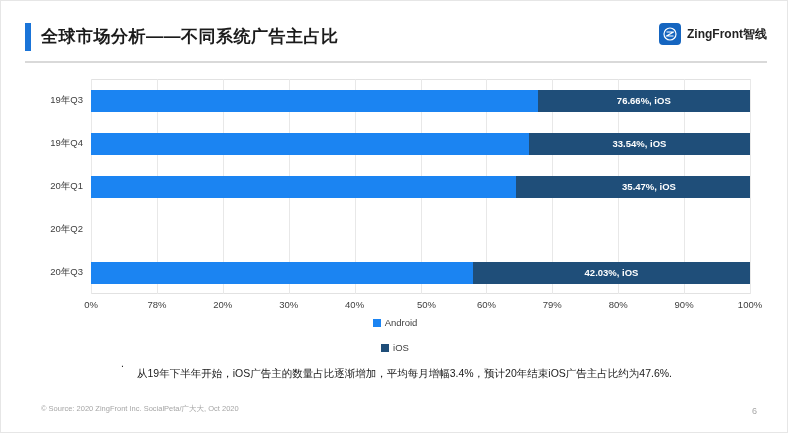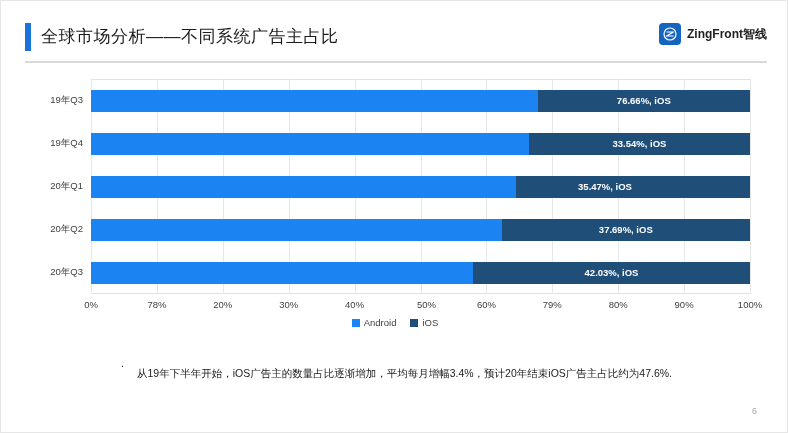--- a/index.html
+++ b/index.html
@@ -36,21 +36,21 @@
     top: 4px;
     width: 6px;
     height: 28px;
     background: #1a74d8;
   }
   #page-title {
     position: absolute;
     left: 40px;
     top: 6px;
     font-size: 17px;
-    font-weight: normal;
+    font-weight: bold;
     color: #1b1b1b;
     letter-spacing: 0.5px;
     white-space: nowrap;
   }
   #logo-wrap {
     position: absolute;
     right: 22px;
     top: 4px;
     display: flex;
     align-items: center;
@@ -167,20 +167,21 @@
   }
   #legend {
     position: absolute;
     left: 0;
     top: 244px;
     width: 740px;
     display: flex;
     justify-content: center;
     align-items: center;
     gap: 14px;
+    flex-direction: column;
   }
   .legend-item {
     display: flex;
     align-items: center;
     gap: 4px;
     font-size: 9.5px;
     color: #404040;
   }
   .legend-swatch {
     width: 8px;
@@ -267,28 +268,21 @@
           <div class="bar-track">
             <div class="seg-android" style="width: 437.971px; background: rgb(27, 132, 242);"></div>
             <div class="seg-ios" style="left: 437.971px; width: 221.029px; background: rgb(31, 78, 121);"></div>
             <div class="seg-label" style="left: 548.486px; transform: translateX(-50%);">33.54%, iOS</div>
           </div>
         </div>
         <div class="row" style="top: 86px;">
           <div class="bar-track">
             <div class="seg-android" style="width: 425.253px; background: rgb(27, 132, 242);"></div>
             <div class="seg-ios" style="left: 425.253px; width: 233.747px; background: rgb(31, 78, 121);"></div>
-            <div class="seg-label" style="left: 514px; transform: translateX(-50%);">35.47%, iOS</div>
-          </div>
-        </div>
-        <div class="row" style="top: 129px;">
-          <div class="bar-track">
-            <div class="seg-android" style="width: 410.623px; background: rgb(27, 132, 242);"></div>
-            <div class="seg-ios" style="left: 410.623px; width: 248.377px; background: rgb(31, 78, 121);"></div>
-            <div class="seg-label" style="left: 534.811px; transform: translateX(-50%);">37.69%, iOS</div>
+            <div class="seg-label" style="left: 558px; transform: translateX(-50%);">35.47%, iOS</div>
           </div>
         </div>
         <div class="row" style="top: 172px;">
           <div class="bar-track">
             <div class="seg-android" style="width: 382.022px; background: rgb(27, 132, 242);"></div>
             <div class="seg-ios" style="left: 382.022px; width: 276.978px; background: rgb(31, 78, 121);"></div>
             <div class="seg-label" style="left: 520.511px; transform: translateX(-50%);">42.03%, iOS</div>
           </div>
         </div>
       </div>
@@ -320,15 +314,16 @@
         <div class="legend-item">
           <span class="legend-swatch" style="background: rgb(31, 78, 121);"></span>
           <span>iOS</span>
         </div>
       </div>
   </div>
 
   <div id="note-bullet">.</div>
   <div id="note-text">从19年下半年开始，iOS广告主的数量占比逐渐增加，平均每月增幅3.4%，预计20年结束iOS广告主占比约为47.6%.</div>
 
+  <div id="footer-source">© Source: 2020 ZingFront Inc. SocialPeta/广大大, Oct 2020</div>
   <div id="page-number">6</div>
 
 </div>
 
 </body></html>

